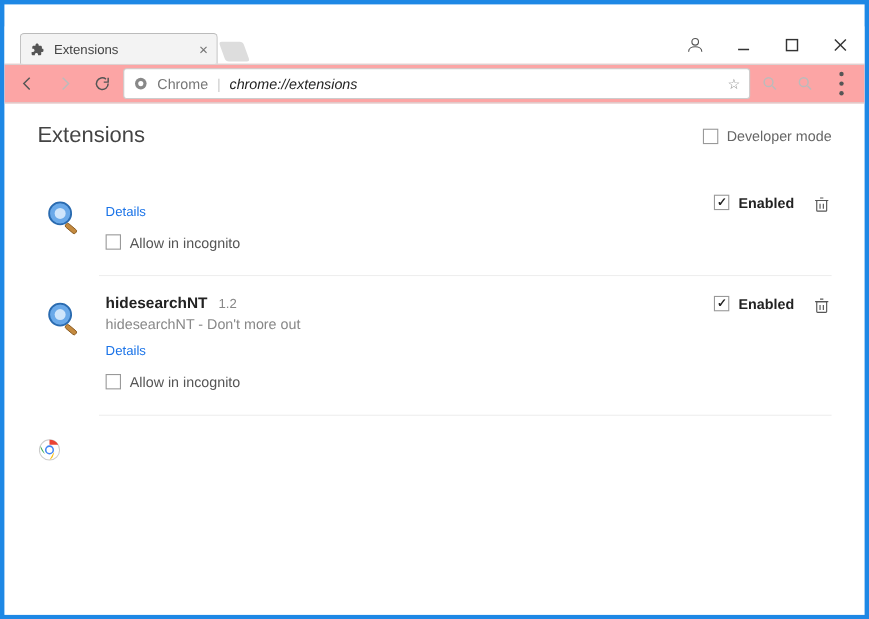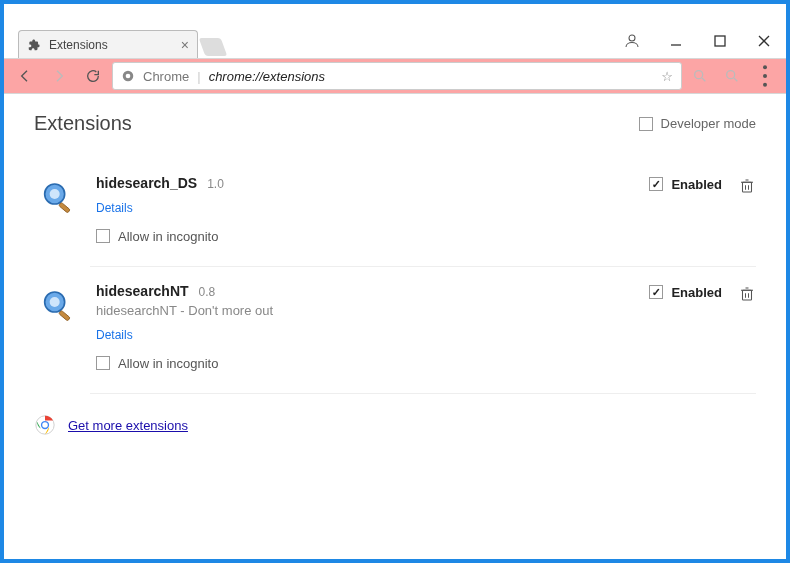--- a/index.html
+++ b/index.html
@@ -280,24 +280,20 @@
 
     <div class="ext-row">
       <div class="ext-icon">
         <svg viewBox="0 0 48 48">
           <circle cx="20" cy="18" r="12" fill="#6aa9e9" stroke="#2a6bb0" stroke-width="2"></circle>
           <circle cx="20" cy="18" r="6" fill="#cfe5fb"></circle>
           <rect x="28" y="28" width="14" height="5" rx="2" transform="rotate(40 28 28)" fill="#c48a3f" stroke="#8a5a20"></rect>
         </svg>
       </div>
       <div class="ext-main">
-        <div class="ext-title">
-          <span>hidesearch_DS</span>
-          <span class="ext-ver">1.0</span>
-        </div>
         <div class="ext-details">Details</div>
         <div class="ext-incog">
           <span class="cb"></span>
           <span>Allow in incognito</span>
         </div>
       </div>
       <div class="ext-right">
         <div class="enabled-wrap">
           <span class="cb checked"></span>
           <span>Enabled</span>
@@ -320,21 +316,21 @@
       <div class="ext-icon">
         <svg viewBox="0 0 48 48">
           <circle cx="20" cy="18" r="12" fill="#6aa9e9" stroke="#2a6bb0" stroke-width="2"></circle>
           <circle cx="20" cy="18" r="6" fill="#cfe5fb"></circle>
           <rect x="28" y="28" width="14" height="5" rx="2" transform="rotate(40 28 28)" fill="#c48a3f" stroke="#8a5a20"></rect>
         </svg>
       </div>
       <div class="ext-main">
         <div class="ext-title">
           <span>hidesearchNT</span>
-          <span class="ext-ver">0.8</span>
+          <span class="ext-ver">1.2</span>
         </div>
         <div class="ext-desc">hidesearchNT - Don't more out</div>
         <div class="ext-details">Details</div>
         <div class="ext-incog">
           <span class="cb"></span>
           <span>Allow in incognito</span>
         </div>
       </div>
       <div class="ext-right">
         <div class="enabled-wrap">
@@ -357,17 +353,16 @@
 
     <div class="getmore">
       <svg class="getmore-icon" viewBox="0 0 24 24">
         <circle cx="12" cy="12" r="10" fill="#fff" stroke="#ccc"></circle>
         <path d="M12 2a10 10 0 0 1 8.7 5H12z" fill="#ea4335"></path>
         <path d="M3 8l4.5 8A10 10 0 0 1 3 8z" fill="#34a853"></path>
         <path d="M12 22l4.5-8A10 10 0 0 1 12 22z" fill="#fbbc05"></path>
         <circle cx="12" cy="12" r="4.5" fill="#4285f4"></circle>
         <circle cx="12" cy="12" r="3" fill="#fff"></circle>
       </svg>
-      <a>Get more extensions</a>
     </div>
   </div>
 
 </div>
 
 </body></html>

